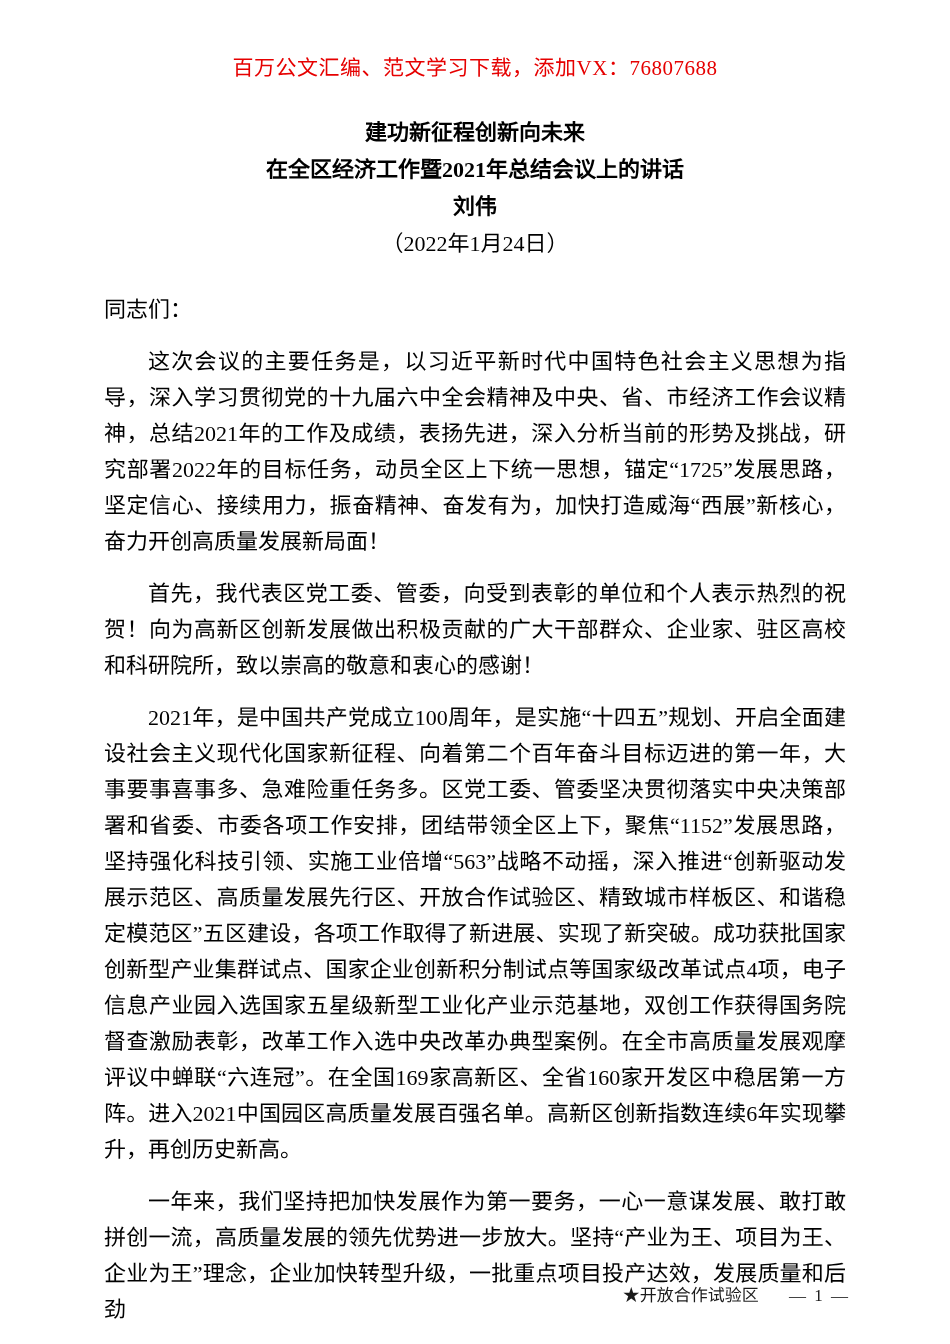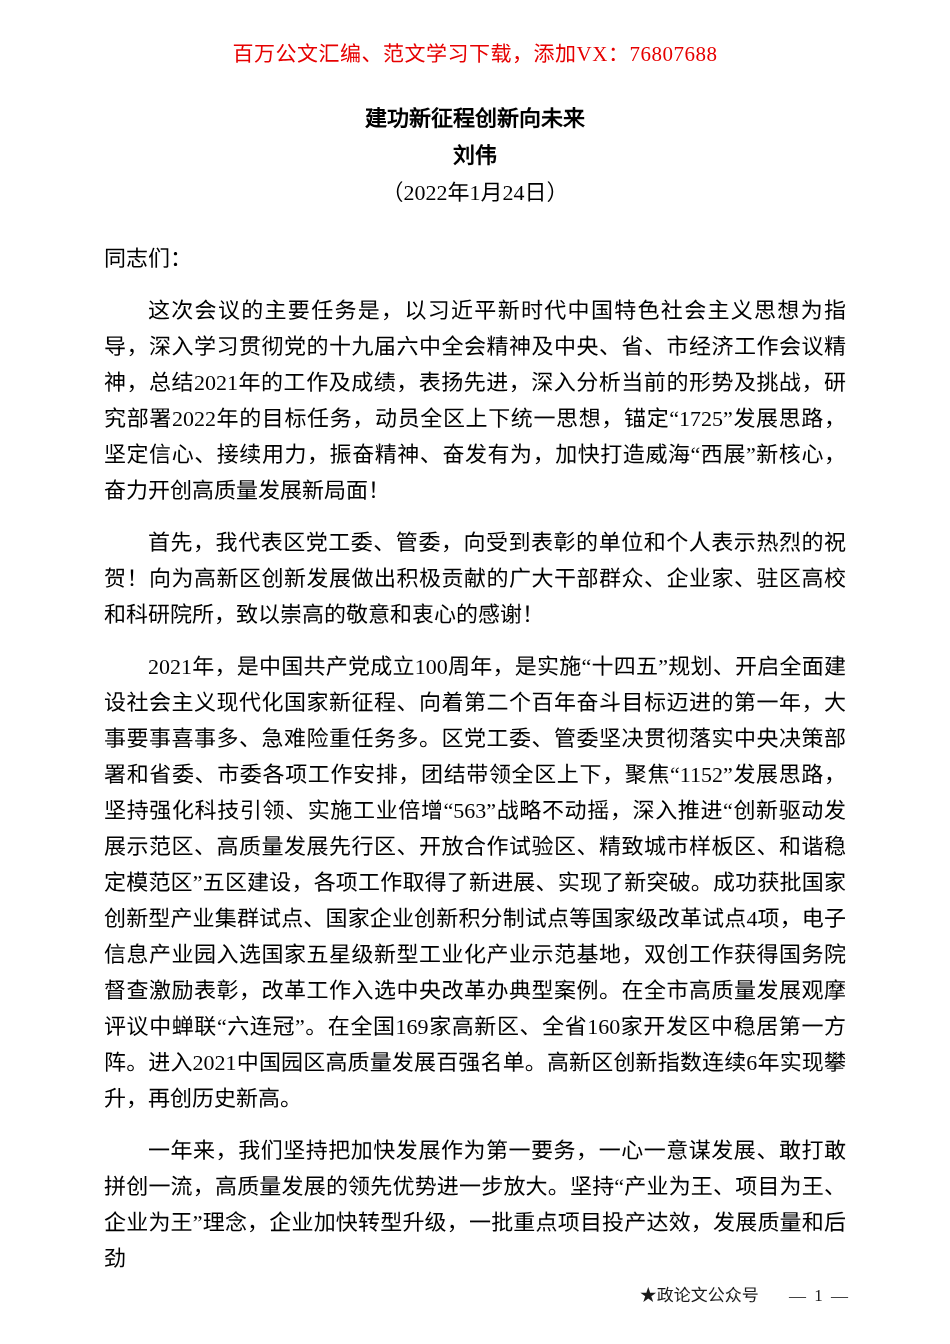--- a/index.html
+++ b/index.html
@@ -7,21 +7,21 @@
     padding: 0;
     background: #ffffff;
   }
   .page {
     position: relative;
     width: 950px;
     height: 1344px;
     margin: 0 auto;
     background: #ffffff;
     box-sizing: border-box;
-    padding: 42px 88px 0 88px;
+    padding: 56px 88px 0 88px;
     font-family: "Liberation Serif", "DejaVu Serif", serif;
     color: #000000;
     overflow: hidden;
   }
   .notice {
     text-align: center;
     color: #e60000;
     font-size: 21px;
     line-height: 24px;
     letter-spacing: 0.5px;
@@ -70,30 +70,31 @@
 </style>
 </head>
 <body>
 
 <div class="page">
 
   <div class="notice">百万公文汇编、范文学习下载，添加VX：76807688</div>
 
   <div class="title-block">
     <div class="title-line">建功新征程创新向未来</div>
+    <div class="title-line">在全区经济工作暨2021年总结会议上的讲话</div>
     <div class="title-line">刘伟</div>
     <div class="date-line">（2022年1月24日）</div>
   </div>
 
   <div class="body-text">
     <p class="salutation">同志们：</p>
     <p class="para">这次会议的主要任务是，以习近平新时代中国特色社会主义思想为指导，深入学习贯彻党的十九届六中全会精神及中央、省、市经济工作会议精神，总结2021年的工作及成绩，表扬先进，深入分析当前的形势及挑战，研究部署2022年的目标任务，动员全区上下统一思想，锚定“1725”发展思路，坚定信心、接续用力，振奋精神、奋发有为，加快打造威海“西展”新核心，奋力开创高质量发展新局面！</p>
     <p class="para">首先，我代表区党工委、管委，向受到表彰的单位和个人表示热烈的祝贺！向为高新区创新发展做出积极贡献的广大干部群众、企业家、驻区高校和科研院所，致以崇高的敬意和衷心的感谢！</p>
     <p class="para">2021年，是中国共产党成立100周年，是实施“十四五”规划、开启全面建设社会主义现代化国家新征程、向着第二个百年奋斗目标迈进的第一年，大事要事喜事多、急难险重任务多。区党工委、管委坚决贯彻落实中央决策部署和省委、市委各项工作安排，团结带领全区上下，聚焦“1152”发展思路，坚持强化科技引领、实施工业倍增“563”战略不动摇，深入推进“创新驱动发展示范区、高质量发展先行区、开放合作试验区、精致城市样板区、和谐稳定模范区”五区建设，各项工作取得了新进展、实现了新突破。成功获批国家创新型产业集群试点、国家企业创新积分制试点等国家级改革试点4项，电子信息产业园入选国家五星级新型工业化产业示范基地，双创工作获得国务院督查激励表彰，改革工作入选中央改革办典型案例。在全市高质量发展观摩评议中蝉联“六连冠”。在全国169家高新区、全省160家开发区中稳居第一方阵。进入2021中国园区高质量发展百强名单。高新区创新指数连续6年实现攀升，再创历史新高。</p>
     <p class="para">一年来，我们坚持把加快发展作为第一要务，一心一意谋发展、敢打敢拼创一流，高质量发展的领先优势进一步放大。坚持“产业为王、项目为王、企业为王”理念，企业加快转型升级，一批重点项目投产达效，发展质量和后劲</p>
   </div>
 
   <div class="footer">
-    <span>★政论文公众号</span>
+    <span>★开放合作试验区</span>
     <span class="page-num">— 1 —</span>
   </div>
 
 </div>
 
 </body></html>

